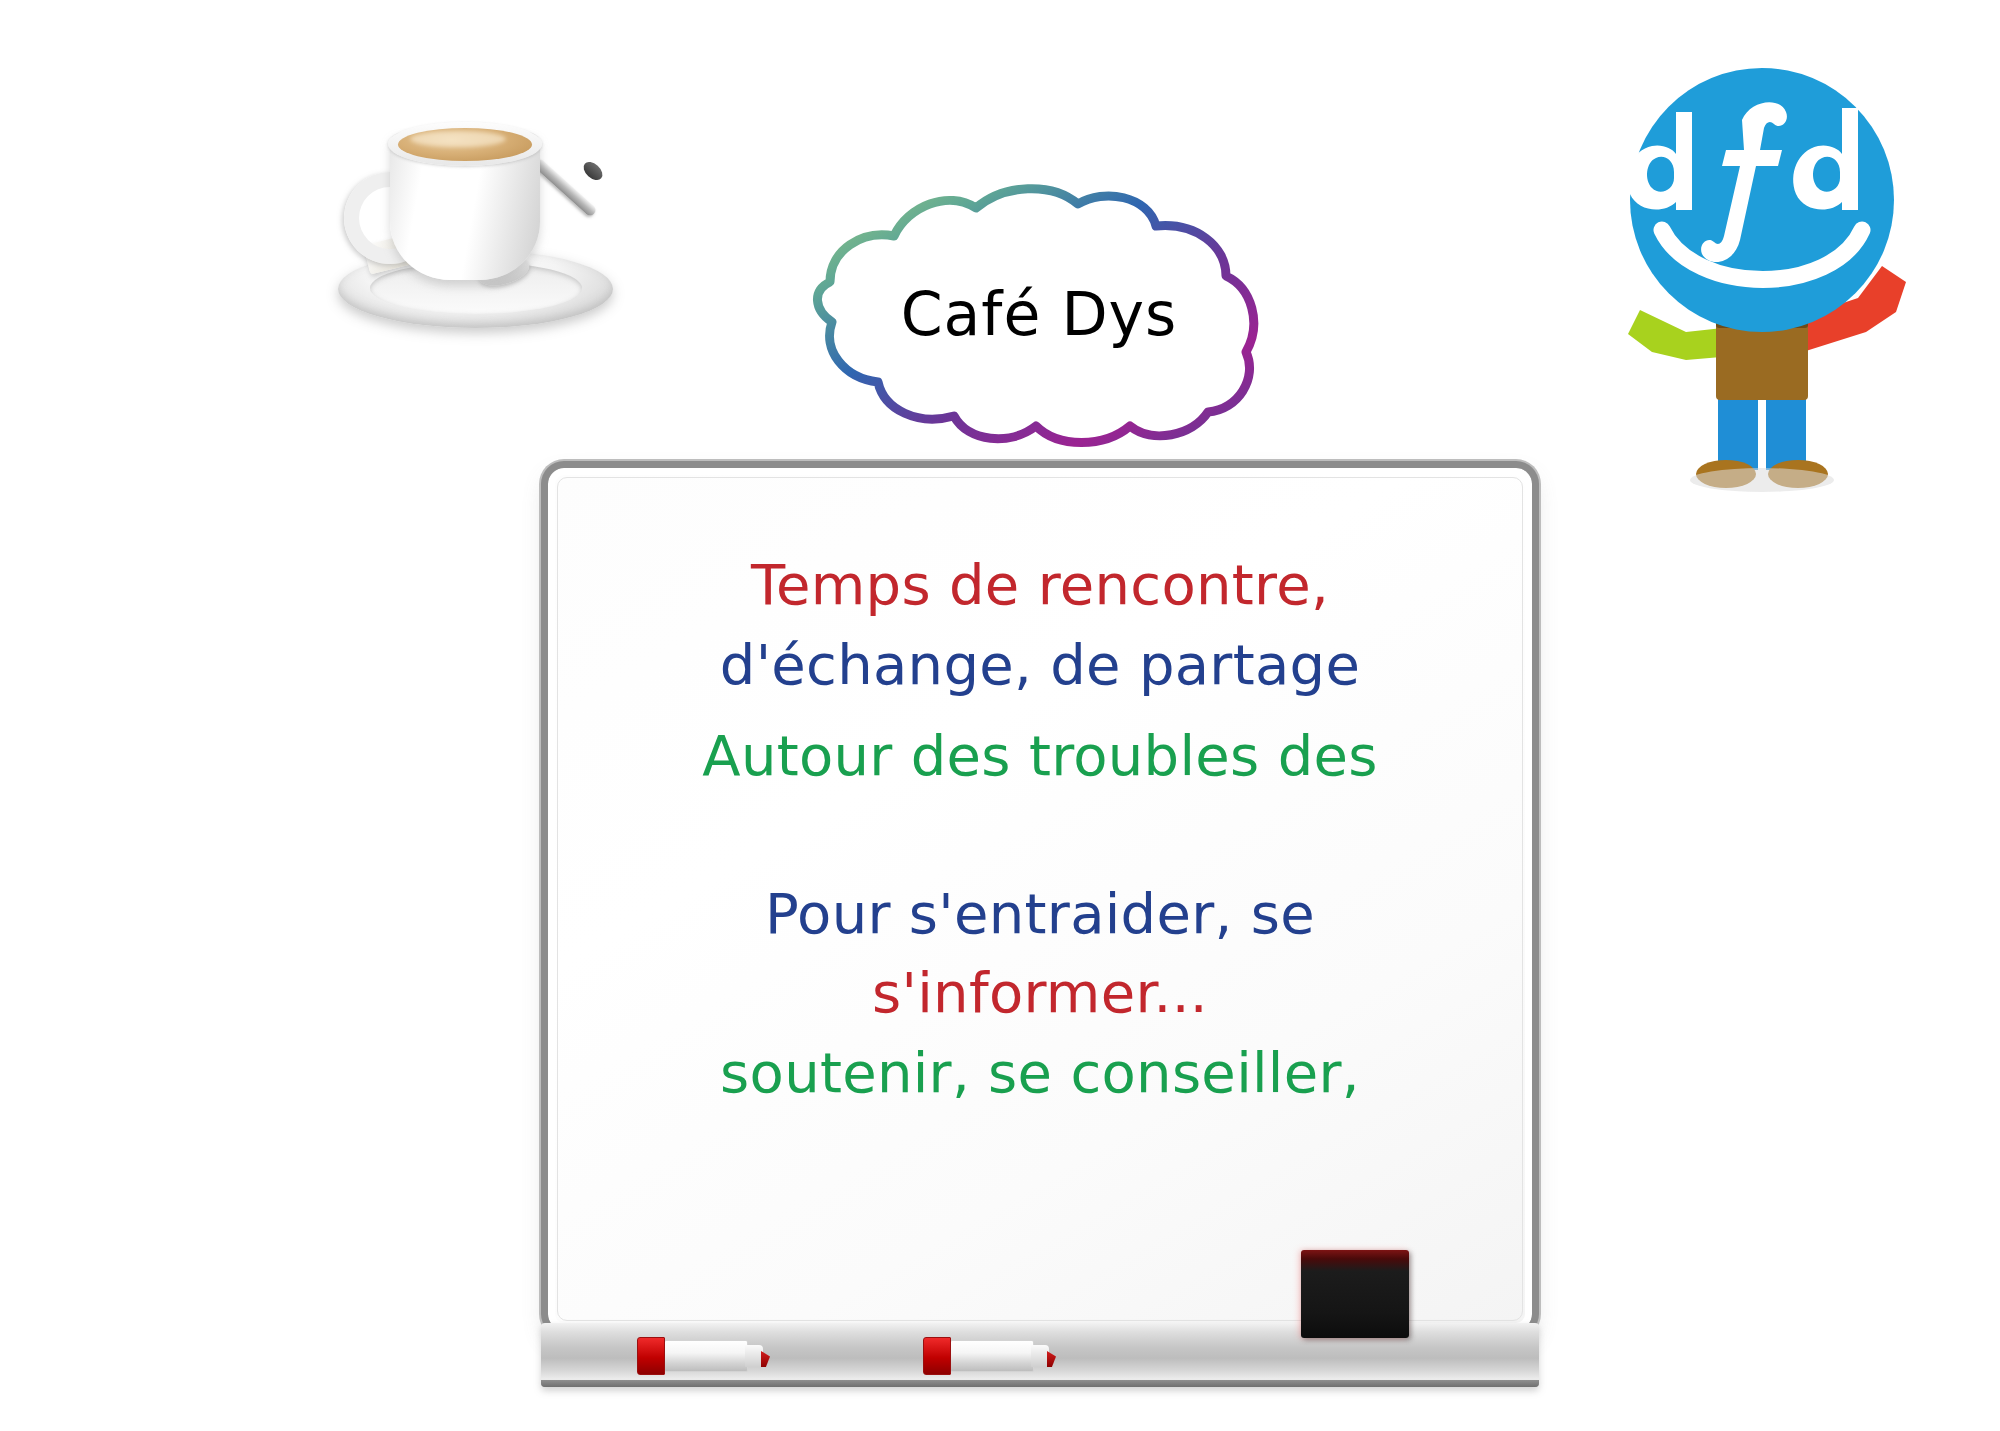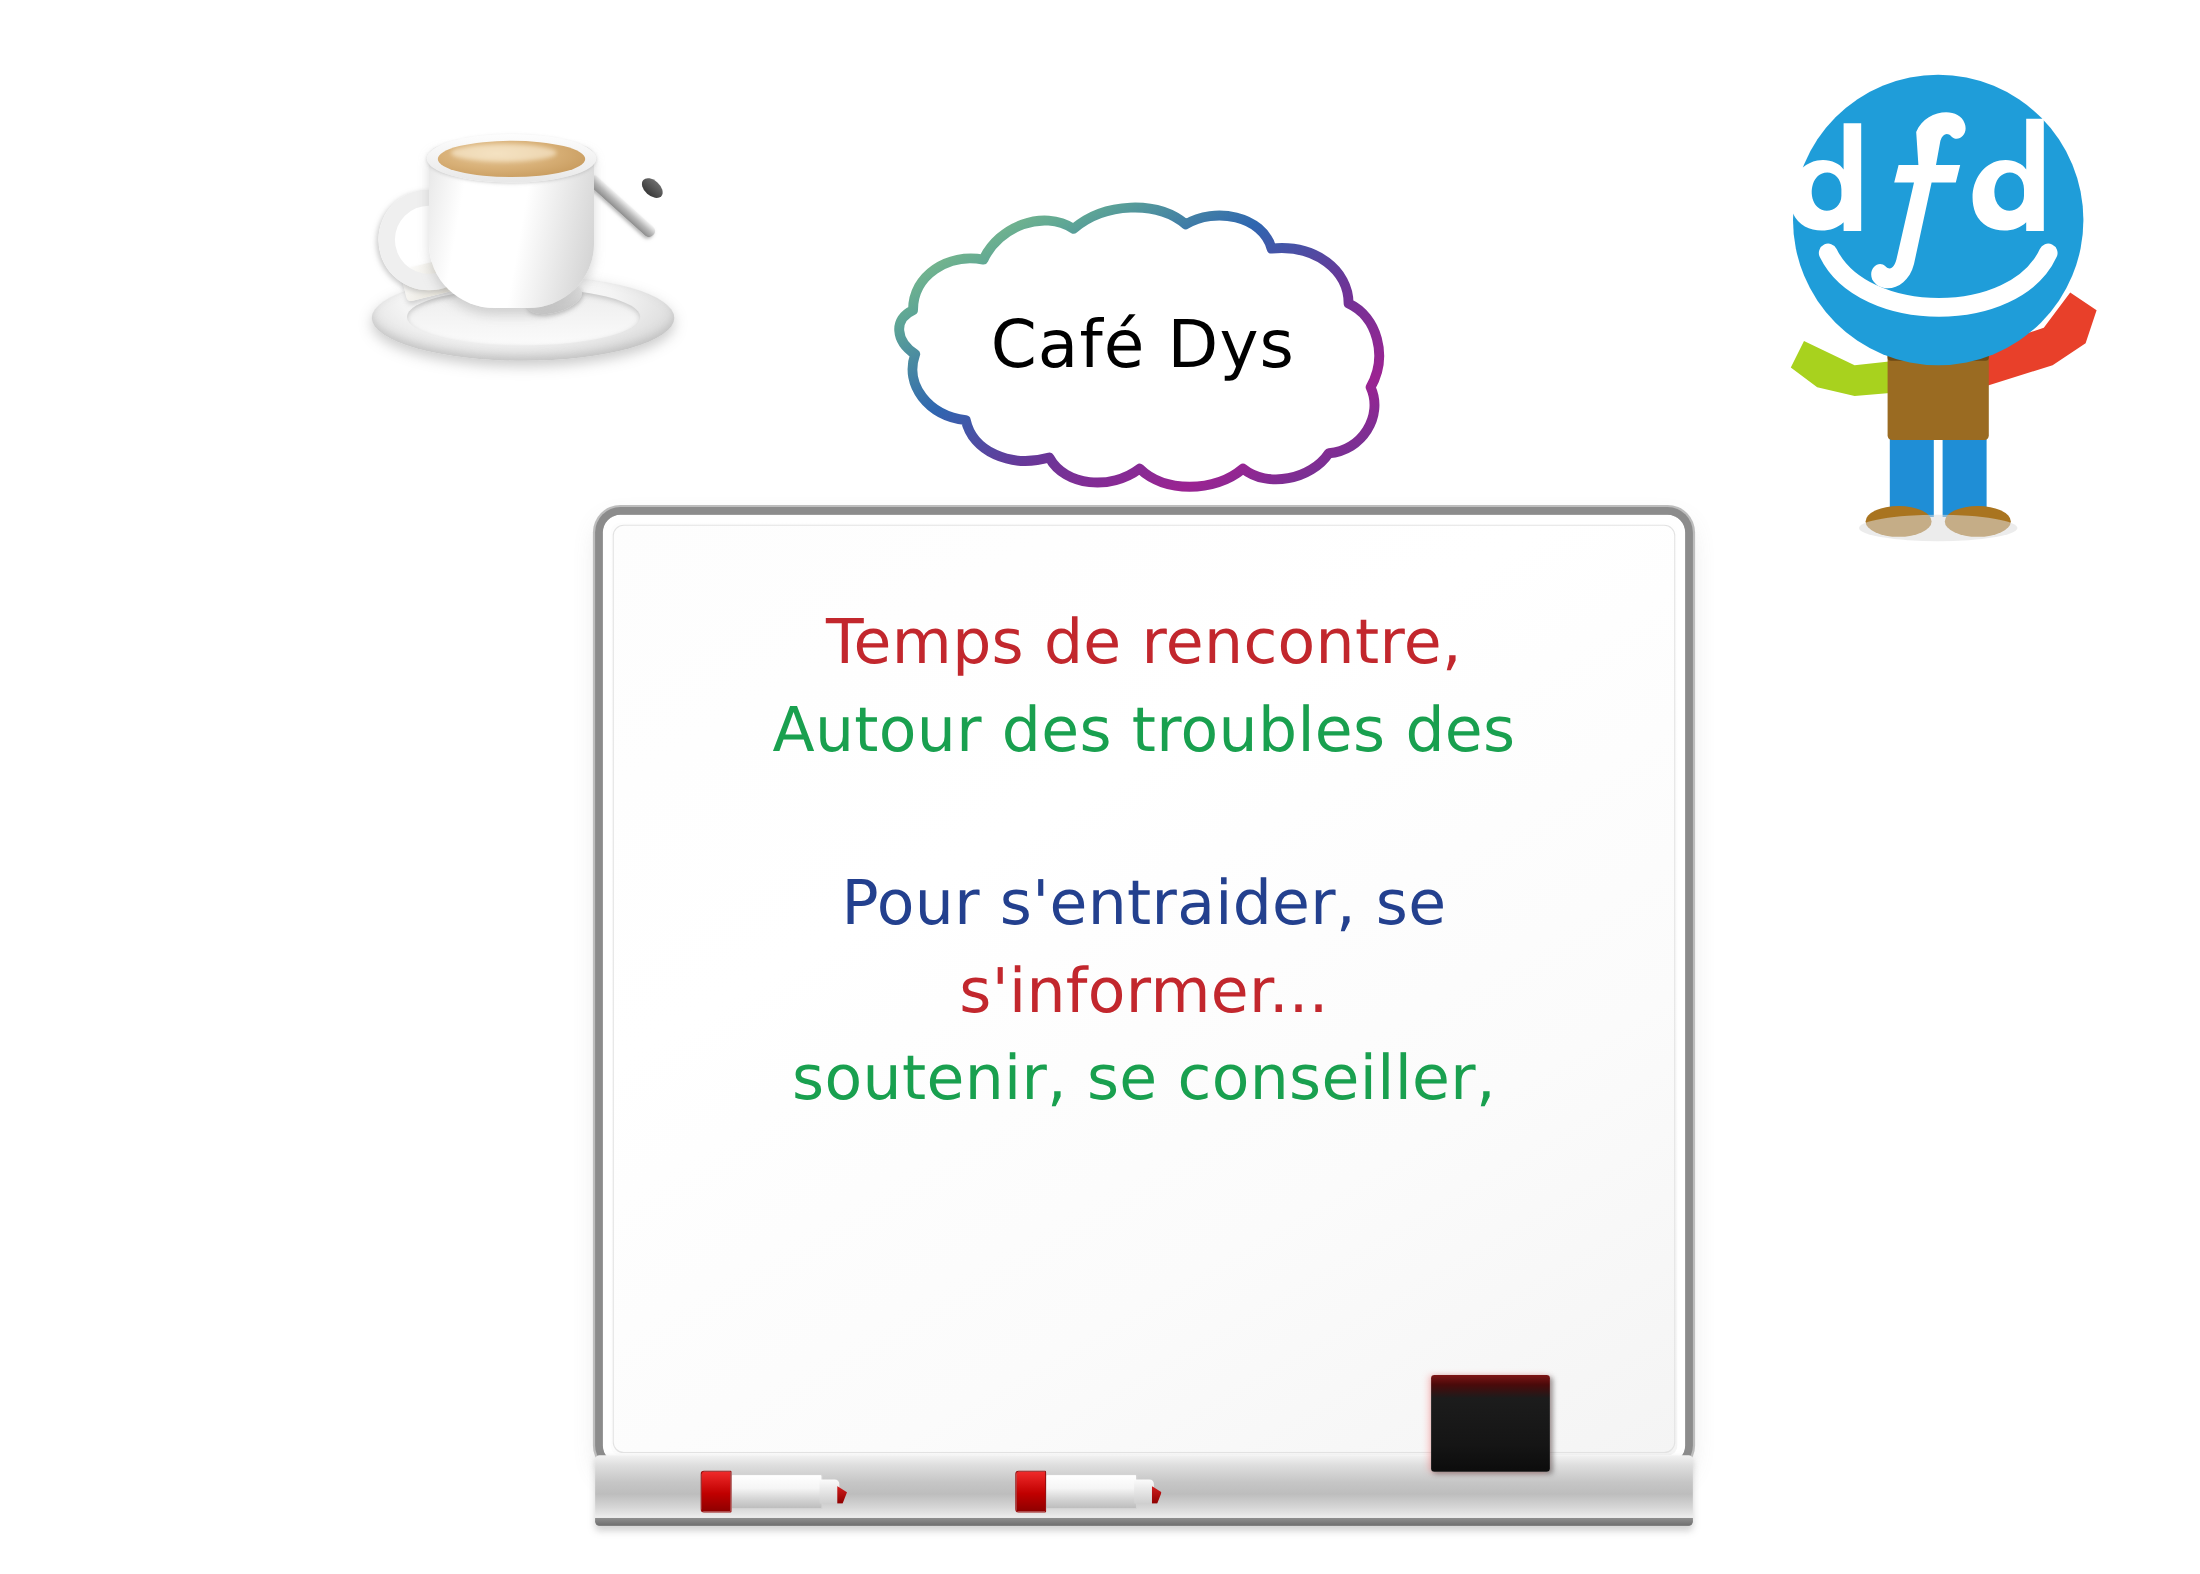--- a/index.html
+++ b/index.html
@@ -397,21 +397,22 @@
                C 236,136 250,130 250,118 Z"></path>
     </g>
   </svg>
 </div>
 
 <div id="whiteboard">
   <div class="board-inner"></div>
   <div id="board-text">
     <div class="para">
       <span class="ln" style="color: rgb(194, 39, 45);">Temps de rencontre,</span>
-      <span class="ln" style="color: rgb(25, 160, 79);">Autour des troubles des</span>
+      <span class="ln" style="color: rgb(35, 64, 142);">d'échange, de partage</span>
+      <span class="ln" style="color: rgb(25, 160, 79); margin-top: 12px;">Autour des troubles des</span>
     </div>
     <div class="spacer"></div>
     <div class="para">
       <span class="ln" style="color: rgb(35, 64, 142);">Pour s'entraider, se</span>
       <span class="ln" style="color: rgb(194, 39, 45);">s'informer...</span>
       <span class="ln" style="color: rgb(25, 160, 79);">soutenir, se conseiller,</span>
     </div>
   </div>
 </div>
 

